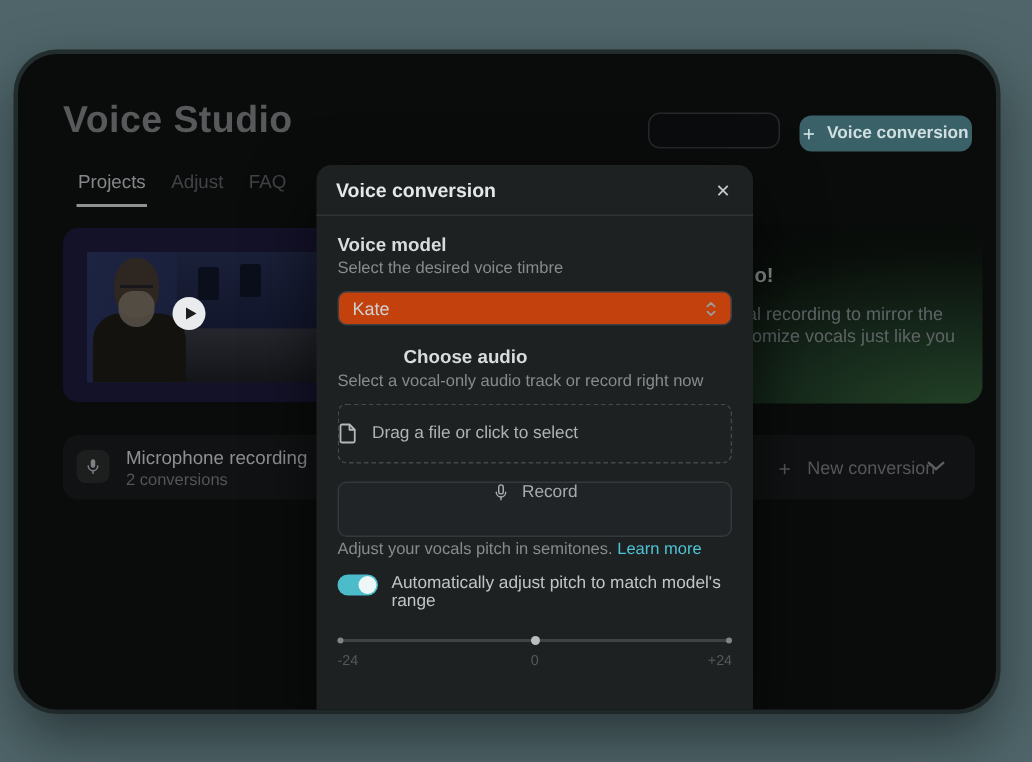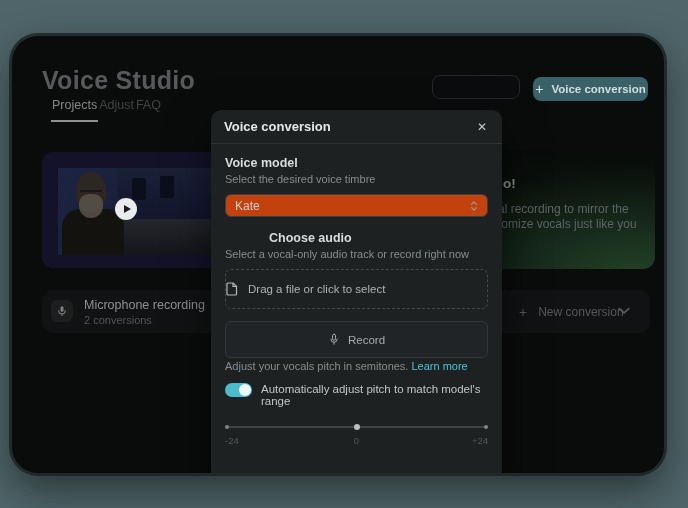--- a/index.html
+++ b/index.html
@@ -10,21 +10,21 @@
   
   .window {
     position:absolute; left:12px; top:36px; width:652px; height:437px;
     background:#0a0b0b; border-radius:26px;
     box-shadow:0 0 0 3px rgba(28,36,37,.85), 0 16px 38px rgba(7,11,12,.55);
     overflow:hidden;
   }
 
   .page-title { position:absolute; left:30px; top:30px; font-size:25px; font-weight:700; letter-spacing:.3px; color:#57595a; }
 
-  .tabs { position:absolute; left:40px; top:62px; display:flex; gap:2px; }
+  .tabs { position:absolute; left:40px; top:78px; display:flex; gap:17px; }
   .tab { font-size:12.5px; color:#414446; cursor:pointer; padding-bottom:10px; position:relative; }
   .tab.active { color:#85888a; }
   .tab.active .tab-underline { position:absolute; left:-1px; right:-1px; bottom:0; height:2px; background:#8e9192; }
 
   
   .video-card { position:absolute; left:30px; top:116px; width:300px; height:116px; border-radius:10px; background:#141229; overflow:hidden; }
   .video-thumb { position:absolute; left:16px; top:16px; right:8px; bottom:13px; background:linear-gradient(120deg,#1d2442 0%,#161c36 45%,#0c0f1f 100%); overflow:hidden; }
   .spk-panel { position:absolute; left:60px; right:0; top:0; height:62px; background:linear-gradient(#1a2038,#10142a); }
   .spk { position:absolute; width:14px; height:22px; background:#0b0e1b; border-radius:2px; }
   .console { position:absolute; left:54px; right:0; bottom:0; height:36px; background:linear-gradient(#26272e,#141519); }
@@ -69,21 +69,21 @@
   .section-hint { font-size:11px; color:#868c8e; line-height:14px; margin:1px 0 8px; }
 
   .select { height:23px; background:#c2410c; border:1px solid #3a3f41; border-radius:6px; display:flex; align-items:center;
     padding:0 9px; font-size:12px; color:#ced2d3; cursor:pointer; justify-content:space-between; }
 
   .sec { margin-top:13px;margin-left:44px; }
 
   .dropzone { height:40px; border:1px dashed #45494b; border-radius:6px; display:flex; align-items:center; justify-content:flex-start; gap:10px;
     font-size:11.5px; color:#aeb3b5; cursor:pointer; }
   .record-btn { margin-top:12px; width:100%; height:37px; background:#212426; border:1px solid #34383a; border-radius:6px;
-    display:flex; align-items:center; justify-content:center; gap:8px; font-size:11.5px; color:#a6abad; cursor:pointer; font-family:inherit; }
+    display:flex; align-items:flex-start; justify-content:center; gap:8px; font-size:11.5px; color:#a6abad; cursor:pointer; font-family:inherit; }
 
   .hint-row { font-size:11px; line-height:14px; margin:1px 0 0; }
   .hint-row .hint-text { color:#868c8e; }
   .learn-more { color:#4fc4d6; text-decoration:none; cursor:pointer; }
 
   .toggle-row { margin-top:10px; display:flex; align-items:flex-start; }
   .toggle { position:relative; width:27px; height:14px; border-radius:7px; background:#4cbcca; cursor:pointer; flex:none; }
   .toggle-knob { position:absolute; top:1px; left:14px; width:12px; height:12px; border-radius:50%; background:#eef7f8; }
   .toggle-label { margin-left:9px; font-size:11.5px; color:#c1c5c6; }
 

